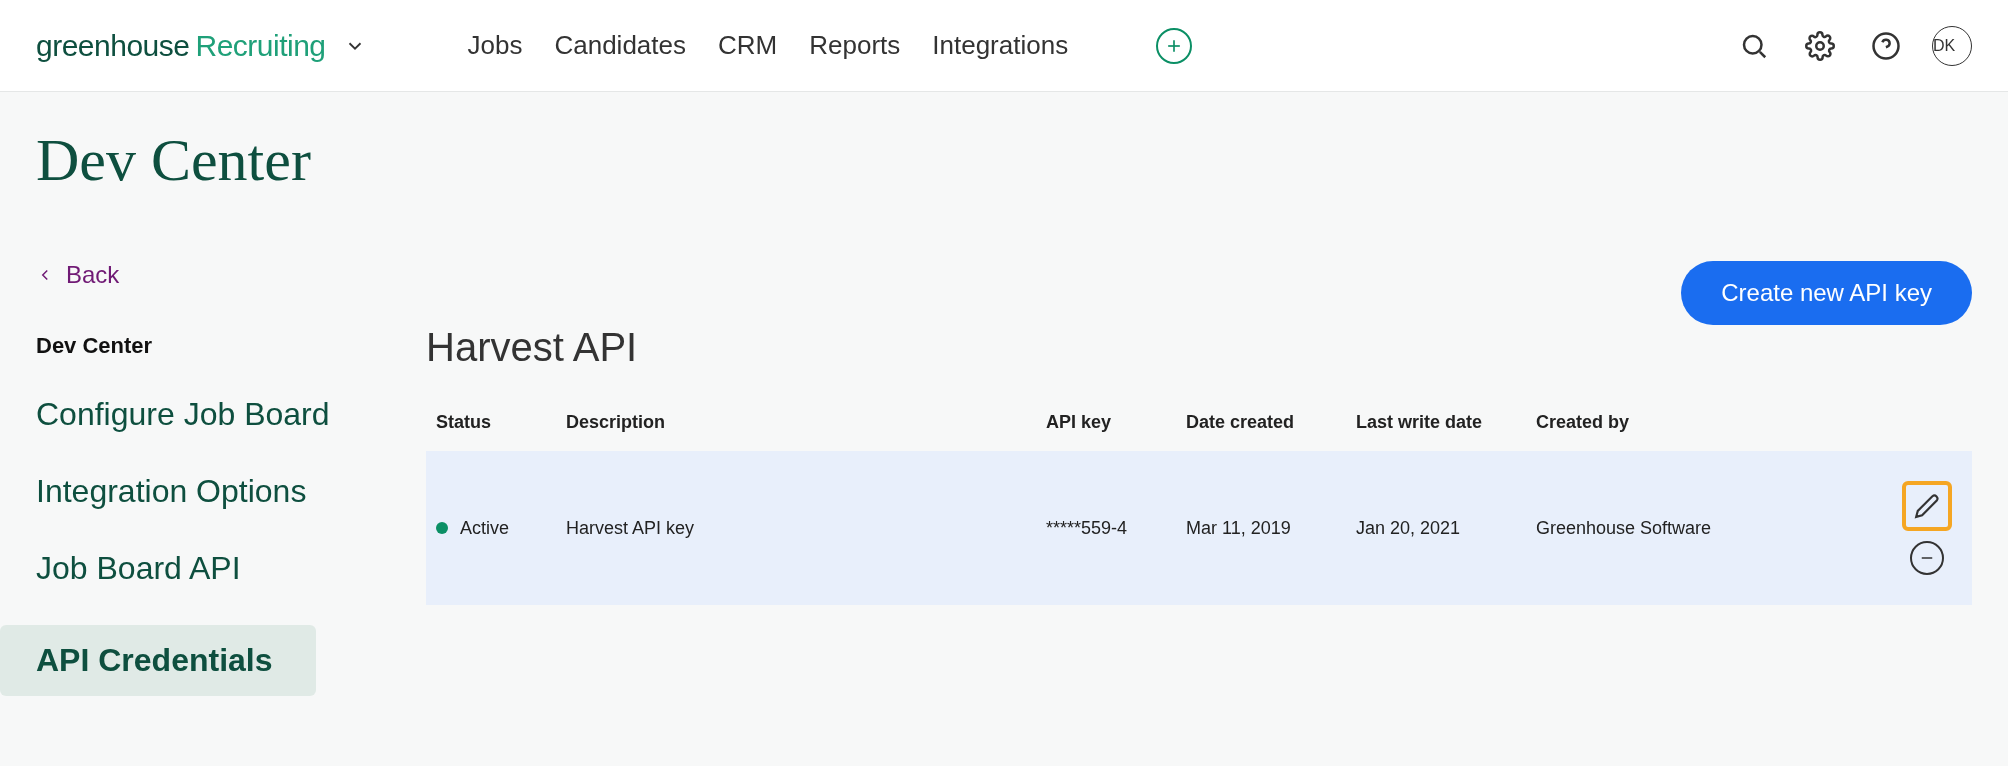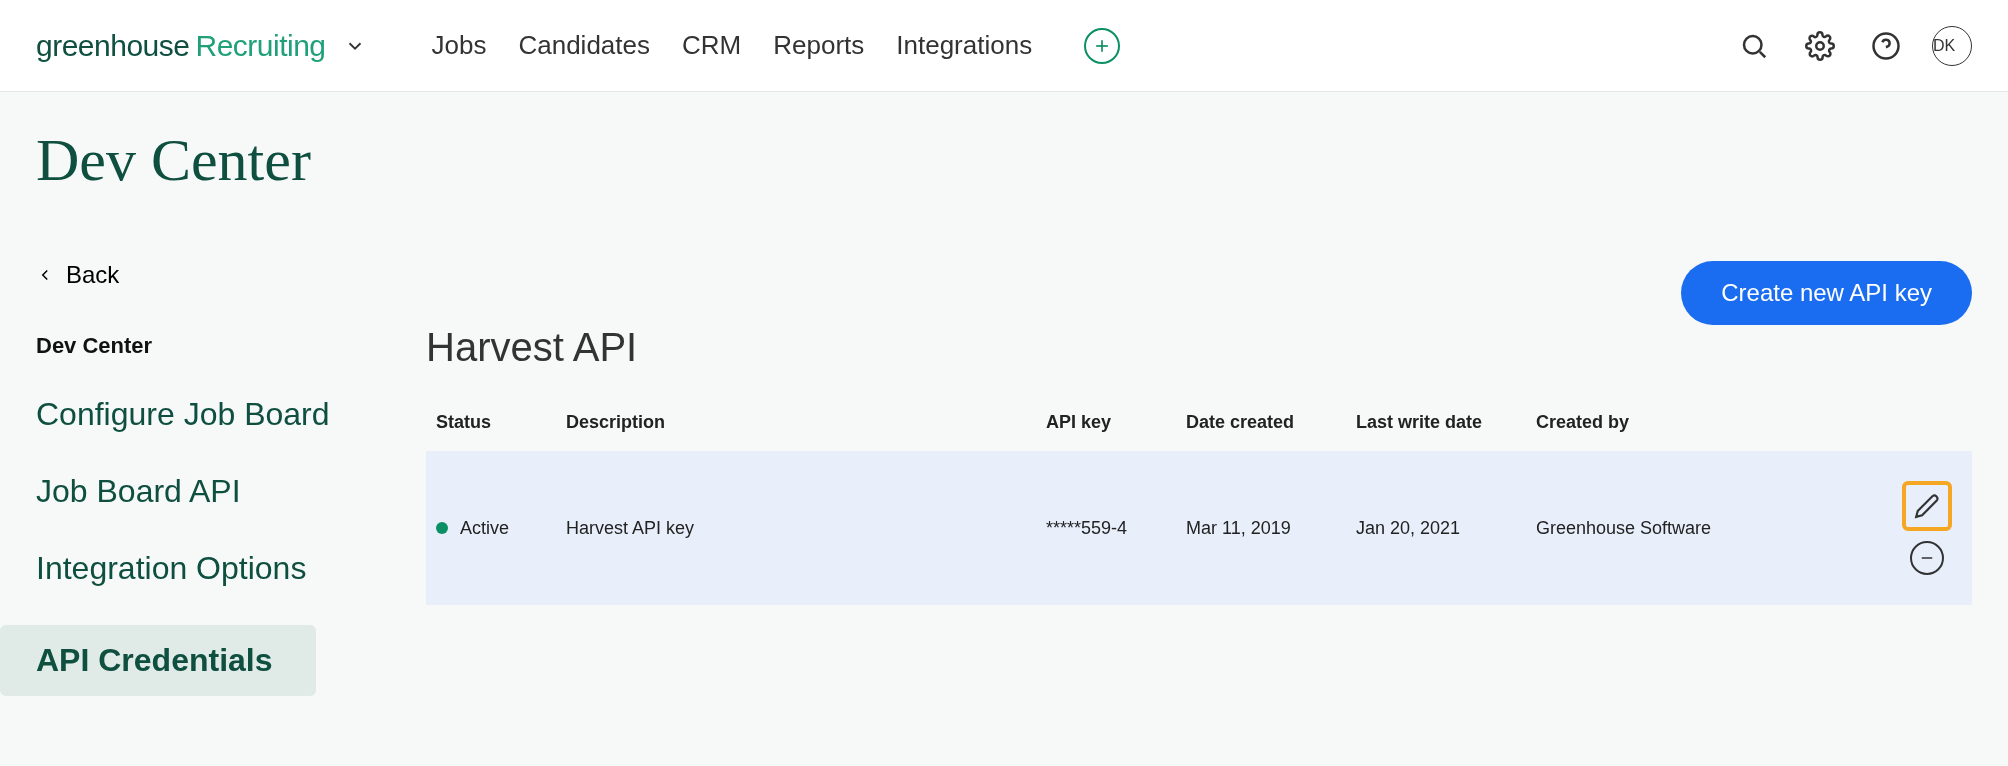--- a/index.html
+++ b/index.html
@@ -12,20 +12,21 @@
   }
 
   
   .topbar {
     height: 92px;
     background: #ffffff;
     border-bottom: 1px solid #e5e7e7;
     display: flex;
     align-items: center;
     padding: 0 36px;
+    gap: 36px;
   }
   .brand {
     display: flex;
     align-items: center;
     font-size: 30px;
     letter-spacing: -0.5px;
     margin-right: 14px;
   }
   .brand .g1 { color: #0e4f3f; font-weight: 500; }
   .brand .g2 { color: #1fa079; font-weight: 500; margin-left: 6px; }
@@ -71,21 +72,21 @@
     font-weight: 500;
     margin-bottom: 66px;
   }
 
   .content { display: flex; }
 
   
   .sidebar { width: 320px; flex-shrink: 0; }
   .back-link {
     display: flex; align-items: center;
-    color: #000000; font-size: 24px; margin-bottom: 44px; cursor:pointer;
+    color: #701a75; font-size: 24px; margin-bottom: 44px; cursor:pointer;
   }
   .back-link .chev { margin-right: 12px; }
   .side-heading { font-weight: 700; font-size: 22px; margin-bottom: 34px; color:#111; }
   .side-link { font-size: 32px; color: #0e4f3f; margin-bottom: 34px; cursor:pointer; line-height: 1.35; }
   .side-link.active {
     font-weight: 700;
     background: #e0eae6;
     margin-left: -36px;
     padding: 14px 0 14px 36px;
     width: 316px;
@@ -207,22 +208,22 @@
       <div class="back-link">
         <span class="chev">
           <svg width="18" height="18" viewBox="0 0 24 24" fill="none" stroke="currentColor" stroke-width="2">
               <polyline points="15 18 9 12 15 6"></polyline>
             </svg>
         </span>
         <span>Back</span>
       </div>
       <div class="side-heading">Dev Center</div>
       <div class="side-link">Configure Job Board</div>
+      <div class="side-link">Integration Options</div>
       <div class="side-link">Job Board API</div>
-      <div class="side-link">Integration Options</div>
       <div class="side-link active">API Credentials</div>
     </aside>
 
     <main class="main">
       <button class="create-btn">Create new API key</button>
 
       <h2 class="section-title">Harvest API</h2>
 
       <table class="api">
         <colgroup>

